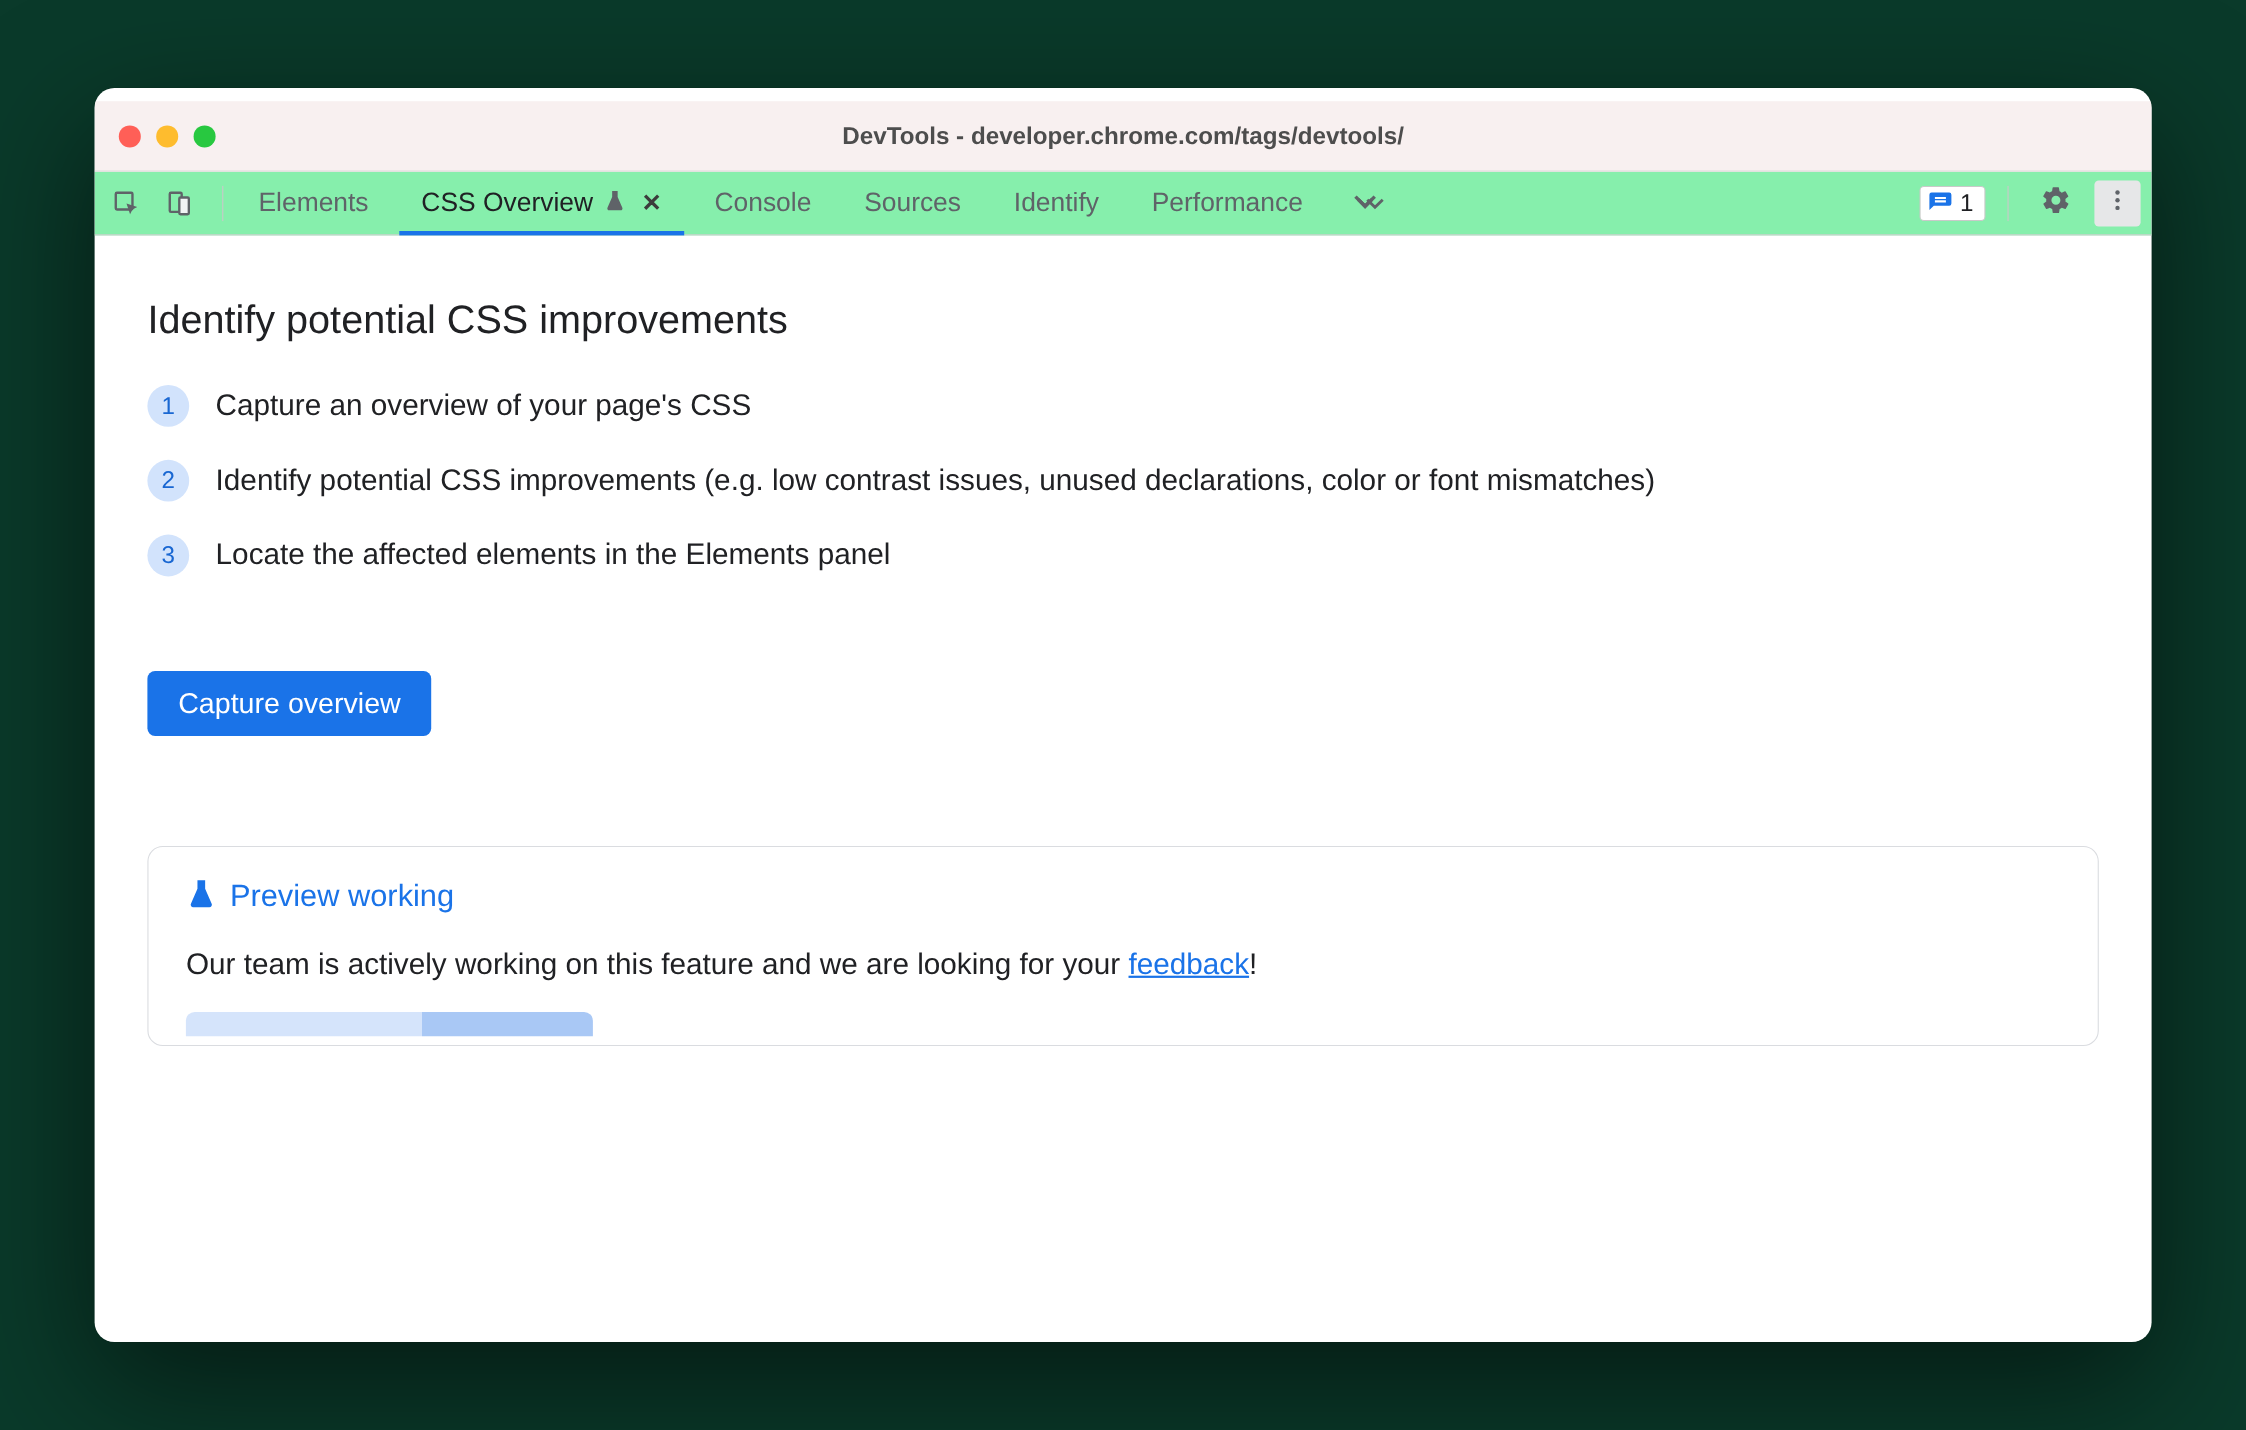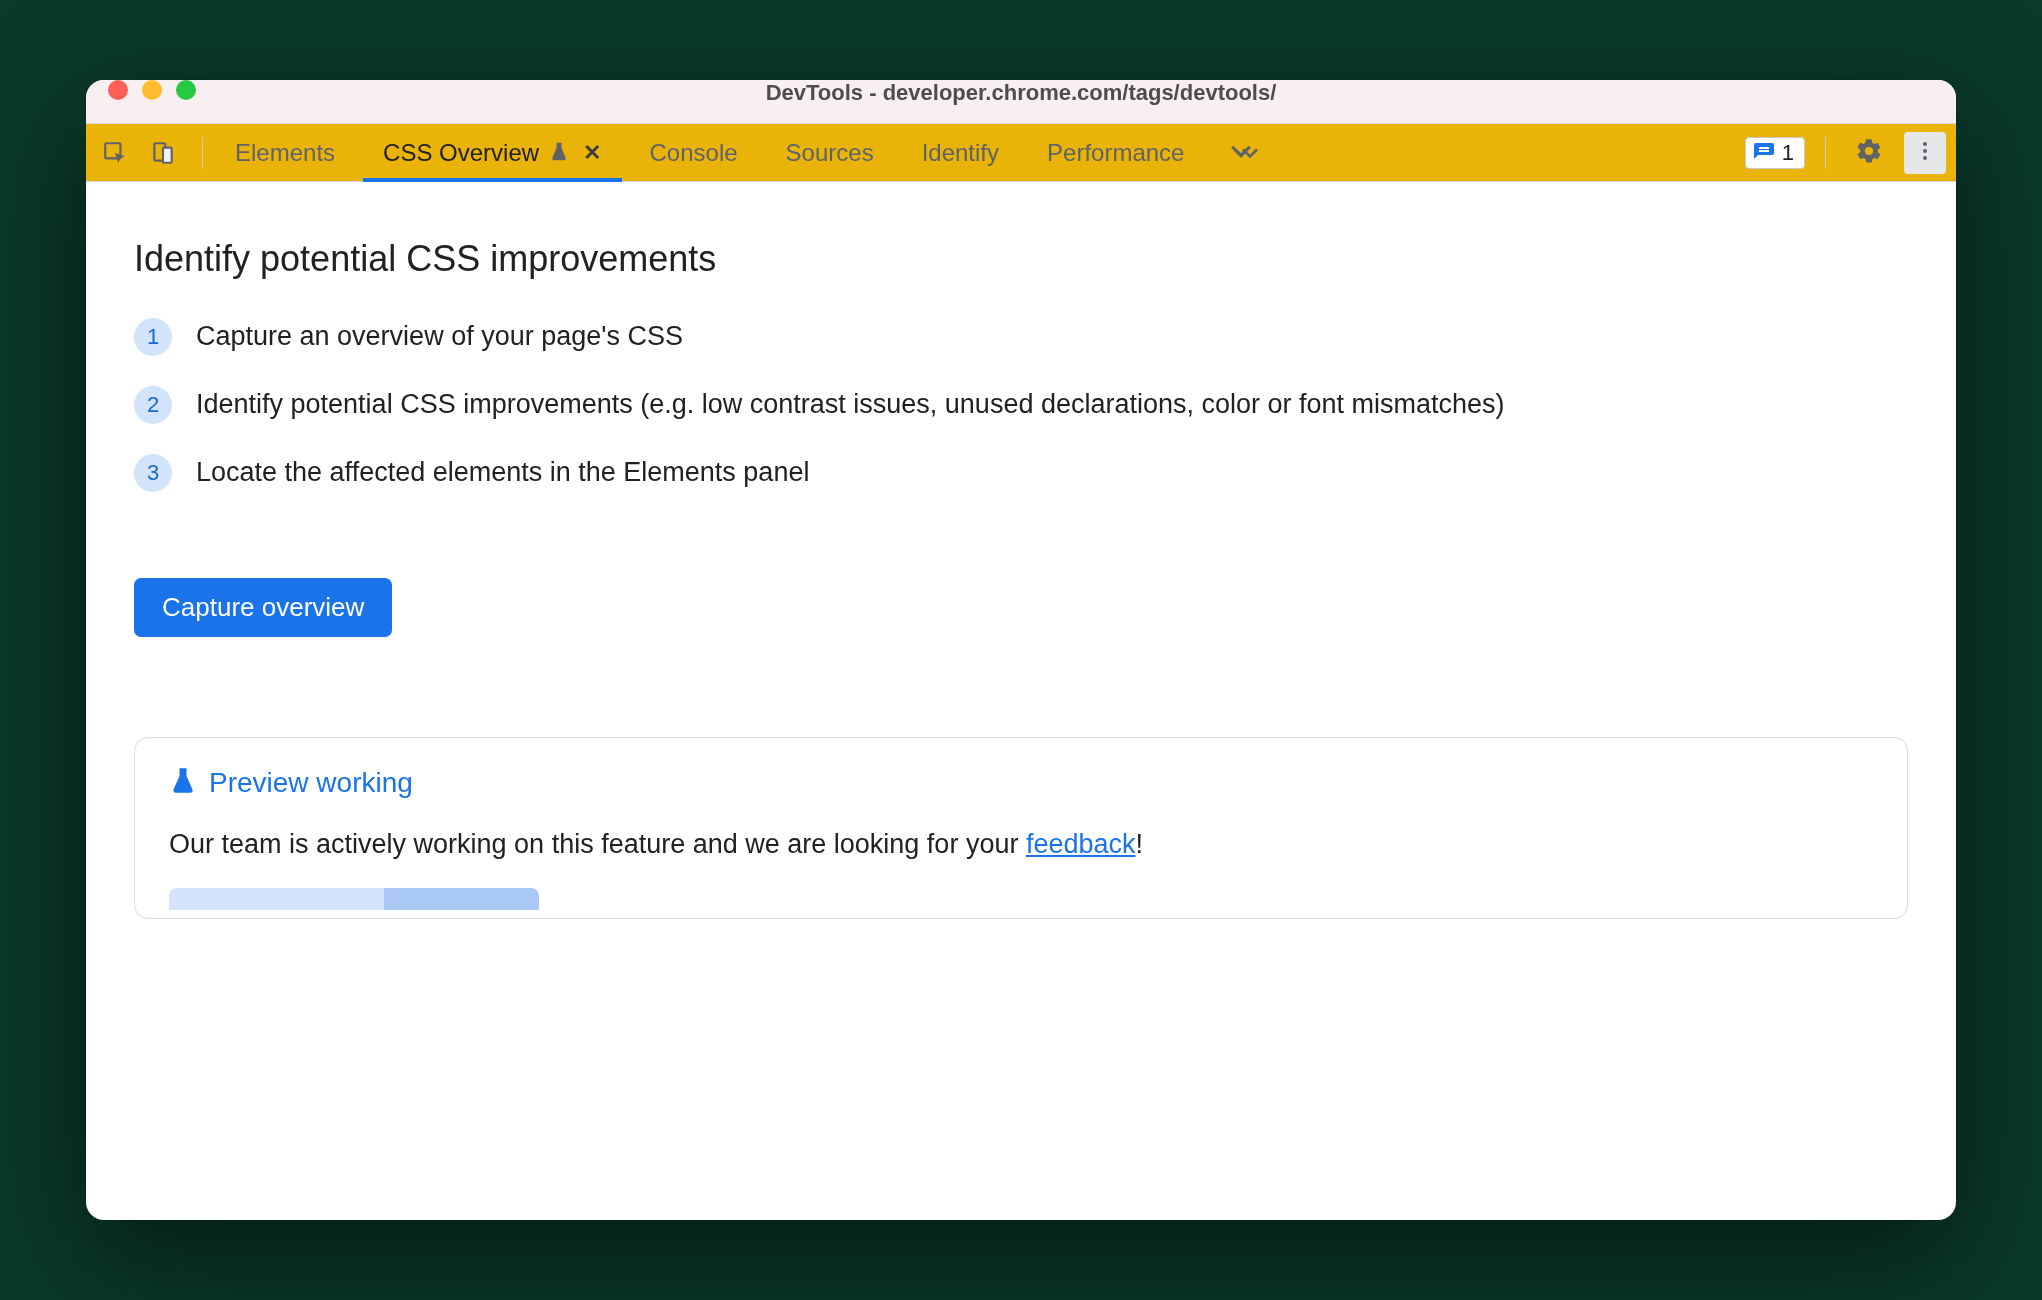--- a/index.html
+++ b/index.html
@@ -16,26 +16,27 @@
     width: 1870px;
     height: 1140px;
     background: #fff;
     border-radius: 18px;
     overflow: hidden;
     box-shadow: 0 40px 120px rgba(0,0,0,0.55), 0 0 0 1px rgba(0,0,0,0.05);
     display: flex;
     flex-direction: column;
   }
   .titlebar {
-    height: 44px;
+    height: 64px;
     background: #f8f0f0;
     display: flex;
-    align-items: flex-start;
+    align-items: center;
     position: relative;
     border-bottom: 1px solid #d9d9d9;
+    margin-top: 12px;
   }
   .traffic-lights {
     display: flex;
     gap: 14px;
     margin-left: 22px;
   }
   .tl { width: 20px; height: 20px; border-radius: 50%; }
   .tl-close { background: #ff5f57; }
   .tl-min { background: #febc2e; }
   .tl-max { background: #28c840; }
@@ -43,21 +44,21 @@
     position: absolute;
     left: 0; right: 0;
     text-align: center;
     font-size: 22px;
     font-weight: 700;
     color: #4d4d4d;
     pointer-events: none;
   }
   .toolbar {
     height: 58px;
-    background: #eab308;
+    background: #86efac;
     border-bottom: 1px solid #d0d0d0;
     display: flex;
     align-items: stretch;
   }
   .toolbar-left {
     display: flex;
     align-items: center;
     padding-left: 14px;
     gap: 18px;
   }

